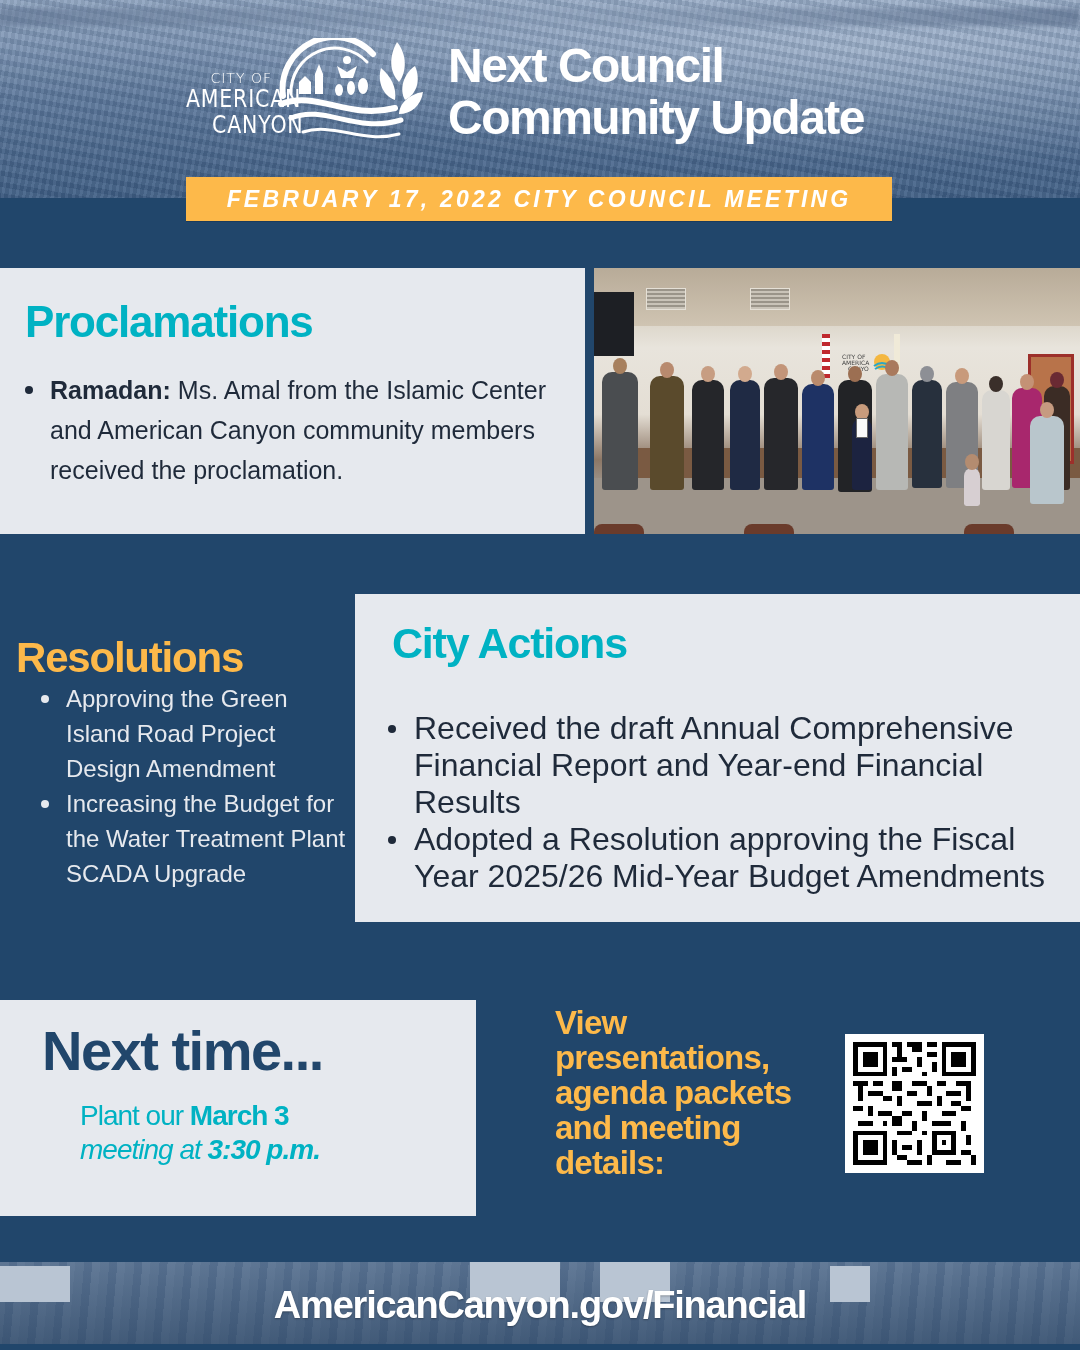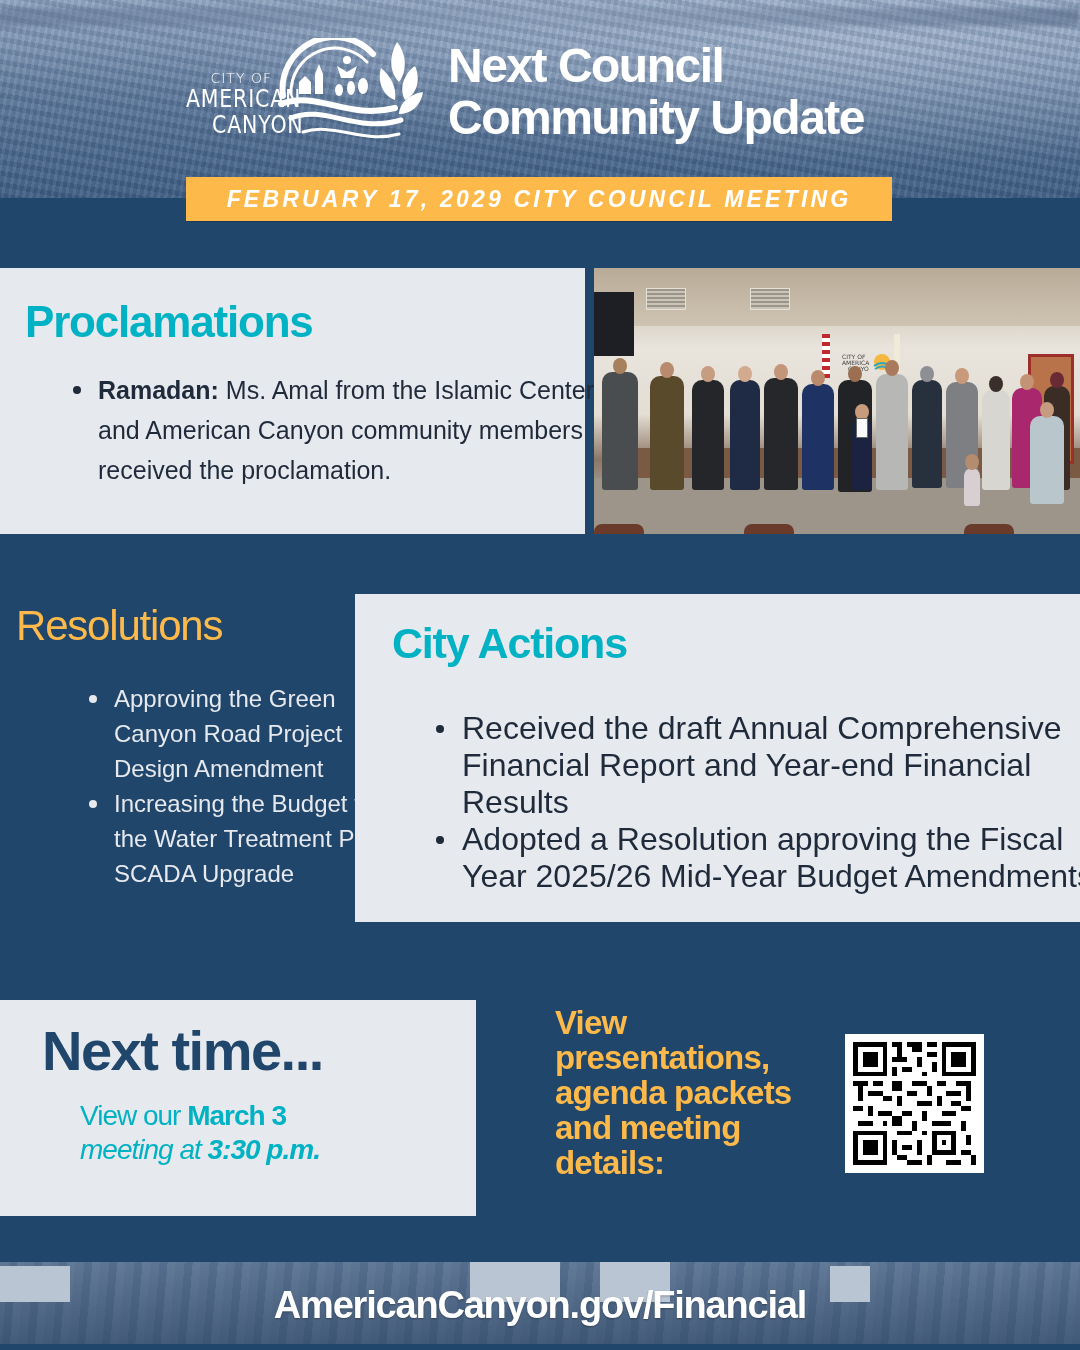--- a/index.html
+++ b/index.html
@@ -49,26 +49,26 @@
     display: flex; align-items: center; justify-content: center;
     color: #fff; font-weight: 700; font-style: italic;
     font-size: 23px; letter-spacing: 3.2px;
     box-shadow: 0 1px 0 rgba(0,0,0,0.15);
     z-index: 2;
   }
   
   .panel-light { background: #e6e9ee; position: absolute; }
   .procl { left: 0; top: 268px; width: 585px; height: 266px; }
   .h-teal { color: #00b2c3; font-weight: 700; letter-spacing: -1.2px; }
-  .h-gold { color: #fdb94a; font-weight: 400; letter-spacing: -1.2px; }
+  .h-gold { color: #fdb94a; font-weight: 700; letter-spacing: -1.2px; margin-top: 32px; }
   .h-navy { color: #21466b; font-weight: 700; letter-spacing: -1.2px; }
   .abs { position: absolute; }
   .body-dark { color: #1f2a3a; }
   .body-light { color: #e6e9ee; }
-  ul.bullets { list-style: none; margin-left: 48px; }
+  ul.bullets { list-style: none; }
   ul.bullets li { position: relative; }
   ul.bullets li::before {
     content: ""; position: absolute; width: 8px; height: 8px; border-radius: 50%;
   }
   .photo {
     position: absolute; left: 594px; top: 268px; width: 486px; height: 266px;
     overflow: hidden;
     background: linear-gradient(180deg, #cfc6b8 0%, #d9d2c5 18%, #e8e4dc 30%, #e4ded4 55%, #8c7766 72%, #9c9186 80%, #a59b90 100%);
   }
   .photo .ceiling { position:absolute; left:0; top:0; width:486px; height:58px; background: linear-gradient(180deg,#b8ab98,#cfc4b2); }
@@ -161,21 +161,21 @@
         <path d="M146 54 C132 56, 122 66, 122 76 C134 76, 144 68, 146 54 Z"></path>
       </g>
     </svg>
   </div>
 
   <div class="title">
     <div>Next Council</div>
     <div>Community Update</div>
   </div>
 </div>
-<div class="date-banner">FEBRUARY 17, 2029 CITY COUNCIL MEETING</div>
+<div class="date-banner">FEBRUARY 17, 2022 CITY COUNCIL MEETING</div>
 
 <div class="panel-light procl"></div>
 <div class="abs h-teal" style="left:25px; top:295px; font-size:44px; line-height:54px;">Proclamations</div>
 <ul class="bullets abs body-dark" style="left:50px; top:370px; width:520px; font-size:25px; line-height:40px;">
   <li style="">
     <span class="dot" style="position:absolute; left:-25px; top:16px; width:8px; height:8px; border-radius:50%; background:#1f2a3a;"></span>
     <b>Ramadan:</b><span> Ms. Amal from the Islamic Center and American Canyon community members received the proclamation.</span>
   </li>
 </ul>
 
@@ -248,35 +248,35 @@
   <div class="person" style="left:370px; top:200px; width:16px; height:38px; background:#d7cfd2;">
       <div class="head" style="background:#b48c70;"></div>
     </div>
   <div class="seat" style="left:0;"></div>
   <div class="seat" style="left:150px;"></div>
   <div class="seat" style="left:370px;"></div>
 </div>
 
 <div class="abs h-gold resolutions-title">Resolutions</div>
 <ul class="bullets abs body-light res-list">
-  <li>Approving the Green Canyon Road Project Design Amendment</li>
+  <li>Approving the Green Island Road Project Design Amendment</li>
   <li>Increasing the Budget for the Water Treatment Plant SCADA Upgrade</li>
 </ul>
 
 <div class="panel-light actions"></div>
 <div class="abs h-teal actions-title">City Actions</div>
 <ul class="bullets abs body-dark act-list">
   <li>Received the draft Annual Comprehensive Financial Report and Year-end Financial Results</li>
   <li>Adopted a Resolution approving the Fiscal Year 2025/26 Mid-Year Budget Amendments</li>
 </ul>
 
 <div class="panel-light next"></div>
 <div class="abs h-navy next-title">Next time...</div>
 <div class="abs join">
-  <div><span>View our </span><b>March 3</b></div>
+  <div><span>Plant our </span><b>March 3</b></div>
   <div><i>meeting at </i><b><i>3:30 p.m.</i></b></div>
 </div>
 
 <div class="view-text">View presentations, agenda packets and meeting details:</div>
 <div class="qr">
   <svg viewBox="0 0 25 25" shape-rendering="crispEdges">
     <rect width="25" height="25" fill="#fff"></rect>
     <g fill="#000">
 
       <path d="M0 0h7v7H0z M1 1v5h5V1z"></path>

